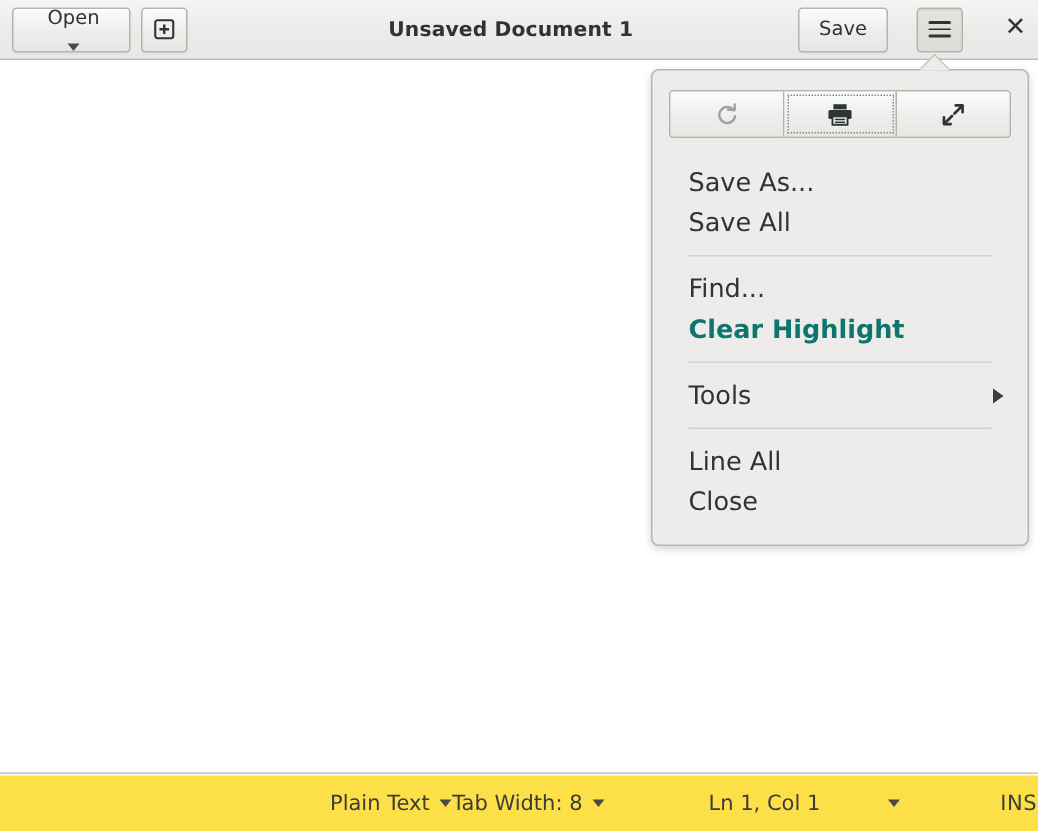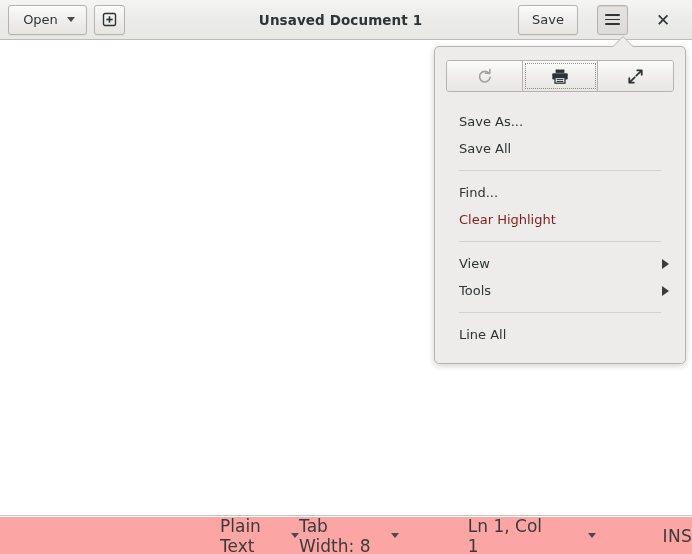--- a/index.html
+++ b/index.html
@@ -30,22 +30,22 @@
     z-index: 5;
   }
   .hb-left {
     display: flex;
     align-items: center;
     padding-left: 8px;
     gap: 7px;
   }
   .hb-right {
     display: flex;
-    align-items: flex-end;
-    padding-right: 15px;
+    align-items: flex-start;
+    padding-right: 1px;
     gap: 12px;
     margin-left: auto;
   }
   .hb-title {
     position: absolute;
     left: 0;
     right: 11px;
     text-align: center;
     font-size: 13.5px;
     font-weight: bold;
@@ -66,20 +66,21 @@
     display: inline-flex;
     align-items: center;
     justify-content: center;
     box-shadow: 0 1px 0 rgba(255,255,255,0.85) inset, 0 1px 1px rgba(0,0,0,0.05);
     cursor: default;
   }
   .btn-open {
     padding: 0 10px 0 13px;
     gap: 9px;
     min-width: 79px;
+    flex-direction: column;
   }
   .btn-icon {
     width: 31px;
     padding: 0;
   }
   .btn-save {
     padding: 0 13px;
     min-width: 57px;
   }
   .btn-menu {
@@ -137,24 +138,24 @@
     box-sizing: border-box;
   }
 
   
   .statusbar {
     position: absolute;
     left: 0; top: 517px;
     width: 692px;
     height: 37px;
     box-sizing: border-box;
-    background: #fca5a5;
-    display: flex;
-    align-items: center;
-    font-size: 17px;
+    background: #fde047;
+    display: flex;
+    align-items: center;
+    font-size: 14px;
     color: #3b3b39;
     z-index: 3;
   }
   .sb-item {
     display: inline-flex;
     align-items: center;
     gap: 7px;
     cursor: default;
   }
   .sb-lang { margin-left: 220px; }
@@ -222,25 +223,25 @@
     outline-offset: -3px;
   }
   .gbtn.disabled { opacity: 1; }
 
   .menu-item {
     position: relative;
     display: flex;
     align-items: center;
     height: 27px;
     padding: 0 16px 0 24px;
-    font-size: 13px;
+    font-size: 17px;
     color: #2e3436;
     cursor: default;
   }
-  .menu-item.disabled { color: #7f1d1d; }
+  .menu-item.disabled { color: #0f766e; font-weight: bold; }
   .menu-item .arrow {
     margin-left: auto;
     width: 0; height: 0;
     border-top: 5px solid transparent;
     border-bottom: 5px solid transparent;
     border-left: 7px solid #3c3c3a;
   }
   .sep {
     height: 1px;
     background: #d4d2cf;
@@ -349,36 +350,35 @@
     </div>
 
 
     <div class="menu-item disabled">
       <span>Clear Highlight</span>
     </div>
 
 
     <div class="sep"></div>
 
-    <div class="menu-item">
-      <span>View</span>
-      <span class="arrow"></span>
-    </div>
 
     <div class="menu-item">
       <span>Tools</span>
       <span class="arrow"></span>
     </div>
 
     <div class="sep"></div>
 
     <div class="menu-item">
       <span>Line All</span>
     </div>
 
+    <div class="menu-item">
+      <span>Close</span>
+    </div>
 
   </div>
 </div>
 
 <div class="statusbar">
 
   <div class="sb-item sb-lang">
     <span>Plain Text</span>
     <span class="caret-down"></span>
   </div>

